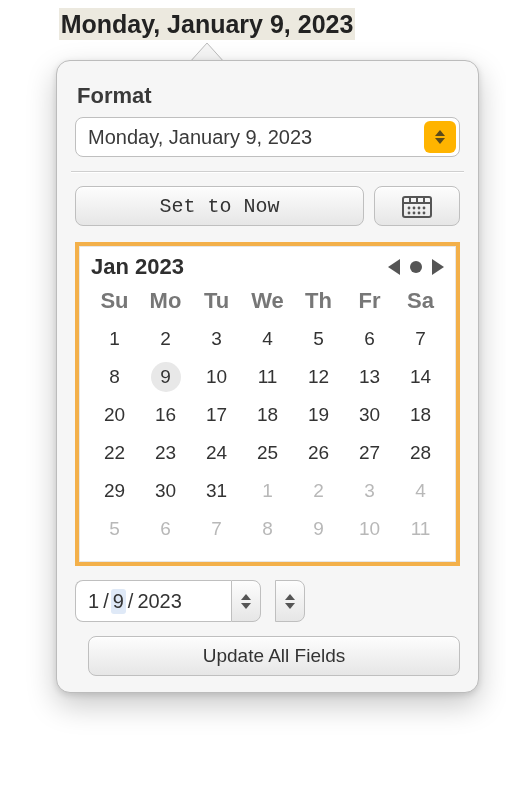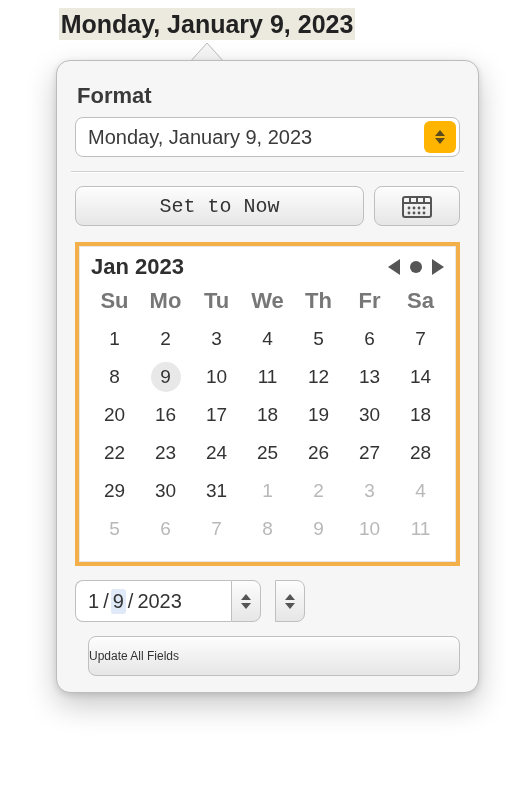--- a/index.html
+++ b/index.html
@@ -160,22 +160,22 @@
     gap:3px;
   }
   .updown .u, .updown .d { width:0; height:0; border-left:5px solid transparent; border-right:5px solid transparent; }
   .updown .u { border-bottom:6px solid #555; }
   .updown .d { border-top:6px solid #555; }
   .btn-update {
     margin-top: 14px;
     height: 40px; border-radius: 8px;
     border: 1px solid #bfbfbf;
     background: linear-gradient(#fdfdfd, #e6e6e6);
-    display:flex; align-items:center; justify-content:flex-start;
-    font-size: 12px; color:#333;
+    display:flex; align-items:center; justify-content:center;
+    font-size: 19px; color:#333;
     box-shadow: inset 0 1px 0 rgba(255,255,255,0.8);
     margin-left: 13px;
   }
 </style>
 </head>
 <body>
 <div class="stage">
 
   <div class="header-date">
     <span>Monday, January 9, 2023</span>

